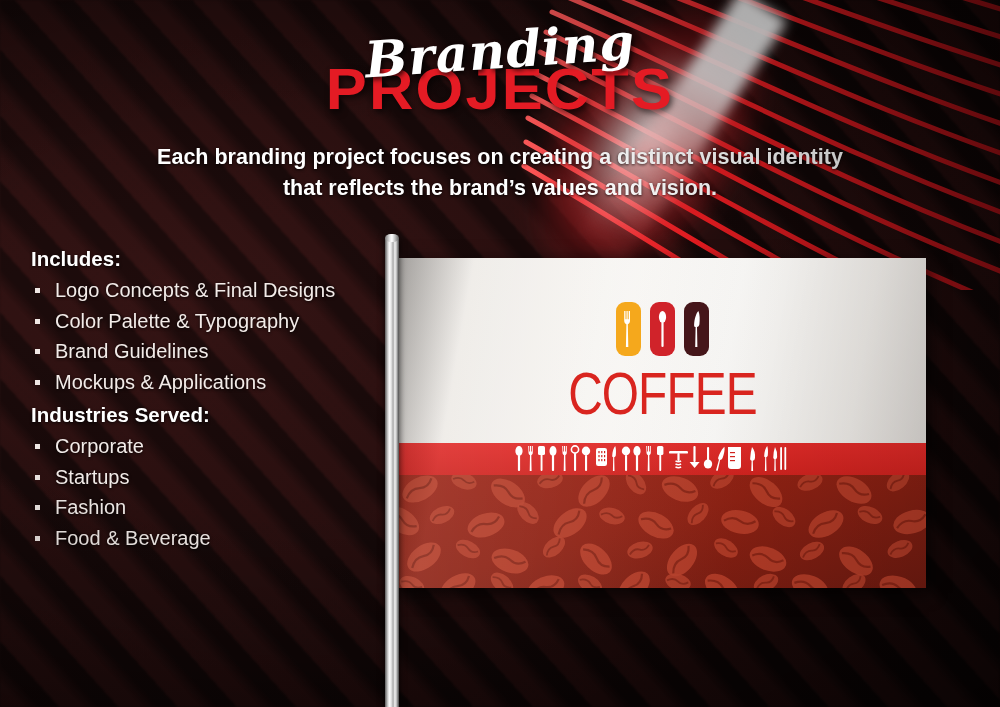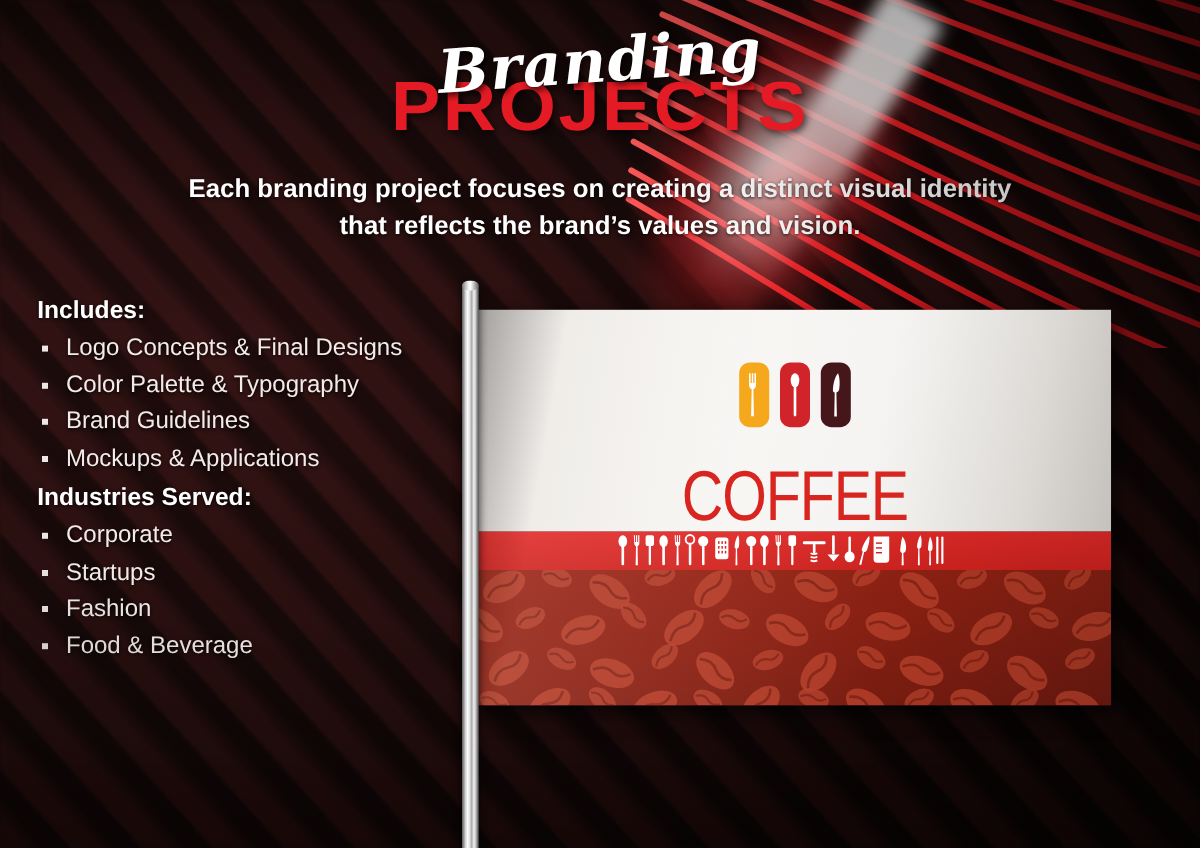--- a/index.html
+++ b/index.html
@@ -138,21 +138,21 @@
   .flag-sheen{
     position:absolute;inset:0;pointer-events:none;
     background:linear-gradient(100deg,
       rgba(0,0,0,.22) 0%, rgba(255,255,255,.10) 13%, rgba(255,255,255,.05) 40%,
       rgba(0,0,0,.03) 66%, rgba(0,0,0,.13) 100%);
   }
 
   
   .logo{
     position:absolute;left:0;right:0;top:44px;display:flex;flex-direction:column;
-    align-items:center;z-index:3;gap:20px;
+    align-items:center;z-index:3;
   }
   .badges{display:flex;gap:9px;margin-bottom:12px;}
   .badge{width:25px;height:54px;border-radius:9px;display:flex;align-items:center;justify-content:center;}
   .badge svg{display:block;}
   .wordmark{
     font-family:"Liberation Sans",sans-serif;
     font-size:52px;font-weight:400;color:#d9251f;
     letter-spacing:-1px;
     transform:scaleY(1.13) scaleX(.92);
     line-height:1;

